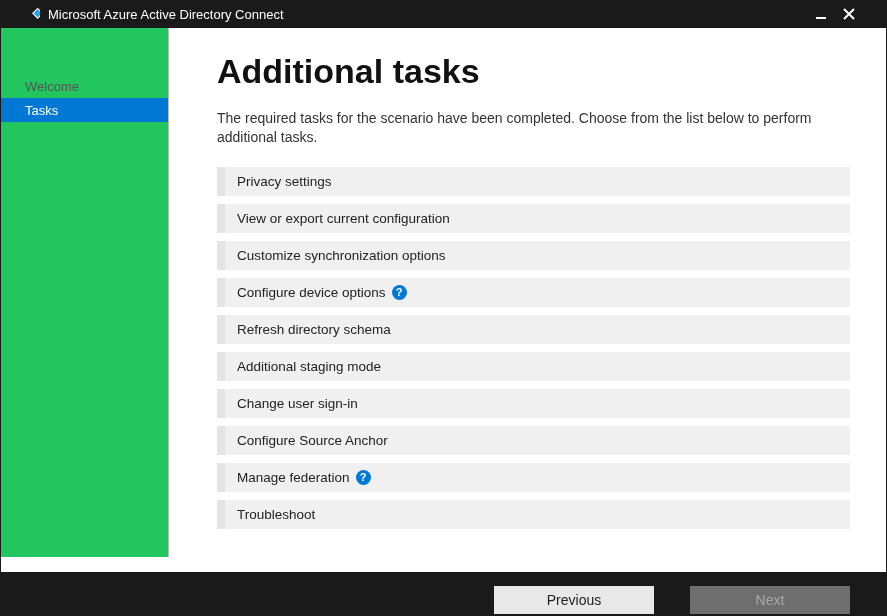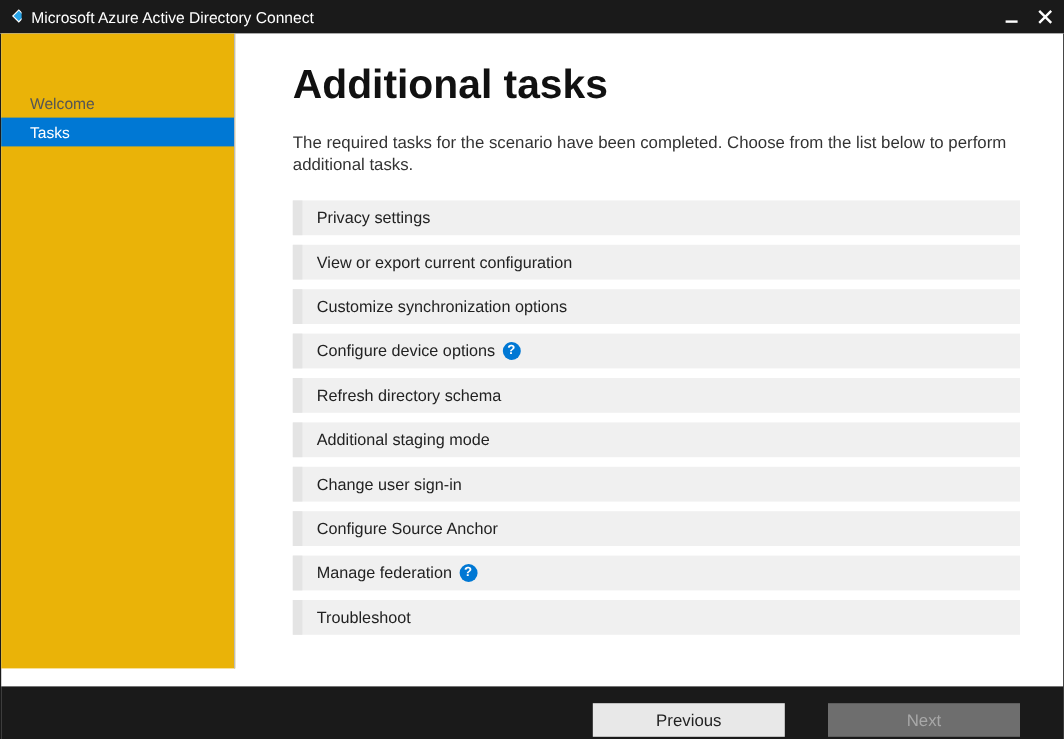--- a/index.html
+++ b/index.html
@@ -11,21 +11,21 @@
       overflow: hidden;
       display: flex;
       flex-direction: column;
     }
     .titlebar {
       background: #1a1a1a;
       color: #fff;
       height: 30px;
       display: flex;
       align-items: center;
-      padding: 0 2px;
+      padding: 0 24px;
       font-size: 13px;
     }
     .titlebar .logo {
       width: 16px;
       height: 16px;
       margin-right: 8px;
       display: flex;
       align-items: center;
       justify-content: center;
     }
@@ -47,24 +47,24 @@
       display: flex;
       flex-direction: column;
       background: #fff;
     }
     .body-area {
       flex: 1;
       display: flex;
       min-height: 0;
     }
     .sidebar {
-      width: 195px;
+      width: 168px;
       border-right: 1px solid #bcbcbc;
       padding-top: 46px;
-      background: #eab308;
+      background: #22c55e;
     }
     .sidebar-item {
       height: 24px;
       display: flex;
       align-items: center;
       padding-left: 24px;
       font-size: 13px;
       color: #555;
       cursor: pointer;
     }

